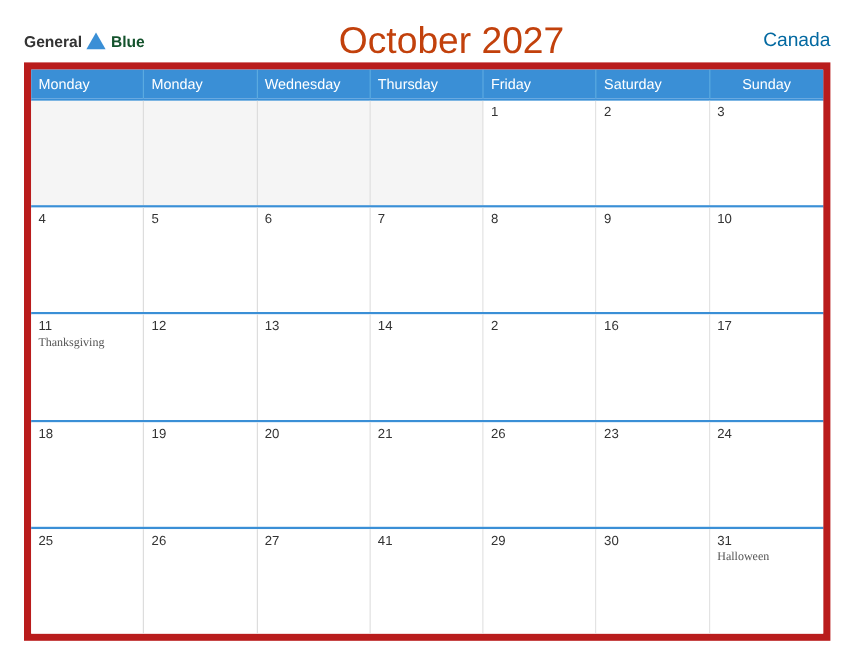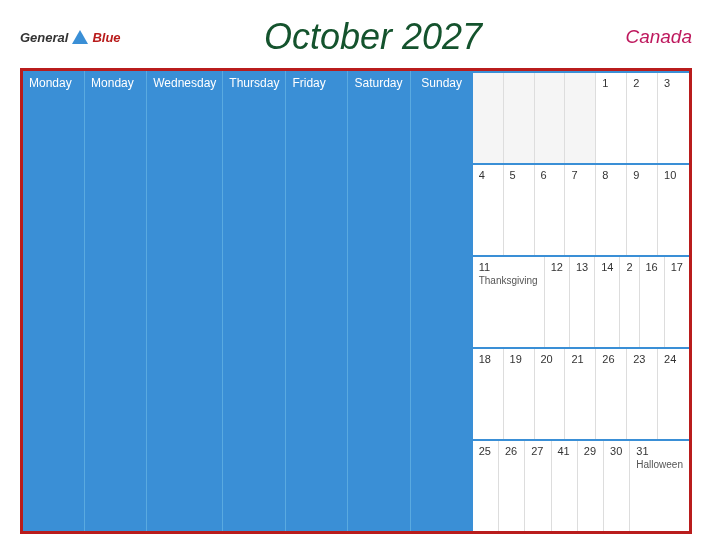--- a/index.html
+++ b/index.html
@@ -16,61 +16,59 @@
       background: #fff;
       padding: 16px 20px;
       display: flex;
       flex-direction: column;
     }
     
     .header {
       display: flex;
       align-items: center;
       justify-content: center;
-      margin-bottom: 10px;
-      font-style: italic;
     }
     .logo {
       display: flex;
       align-items: center;
       gap: 3px;
     }
     .logo-text-general {
       font-size: 13px;
       font-weight: bold;
       color: #333;
     }
     .logo-text-blue {
       font-size: 13px;
       font-weight: bold;
-      color: #b91c1c;
+      color: #14532d;
     }
     .logo-icon {
       width: 18px;
       height: 18px;
     }
     .title {
-      font-size: 36px;
+      font-size: 31px;
       font-weight: normal;
-      color: #14532d;
+      color: #c2410c;
       flex: 1;
       text-align: center;
     }
     .country {
-      font-size: 19px;
-      color: #be185d;
+      font-size: 16px;
+      color: #0369a1;
       min-width: 60px;
       text-align: right;
     }
     
     .calendar {
       flex: 1;
       display: flex;
-      flex-direction: row;
-      border: 3px solid #b91c1c;
+      flex-direction: column;
+      border: 6px solid #b91c1c;
     }
     .cal-header {
       display: grid;
       grid-template-columns: repeat(7, 1fr);
       background: #3a8fd6;
     }
     .cal-header-cell {
       color: #fff;
       font-size: 12px;
       padding: 5px 6px;
@@ -109,20 +107,21 @@
       font-size: 11px;
       color: #333;
       display: block;
       margin-bottom: 2px;
     }
     .event-label {
       font-size: 10px;
       color: #555;
       display: block;
       margin-top: 0;
+      font-family: Liberation Serif, serif;
     }
   </style>
 </head>
 <body>
 
 <div class="page">
 
   <div class="header">
     <div class="logo">
       <span class="logo-text-general">General</span>

